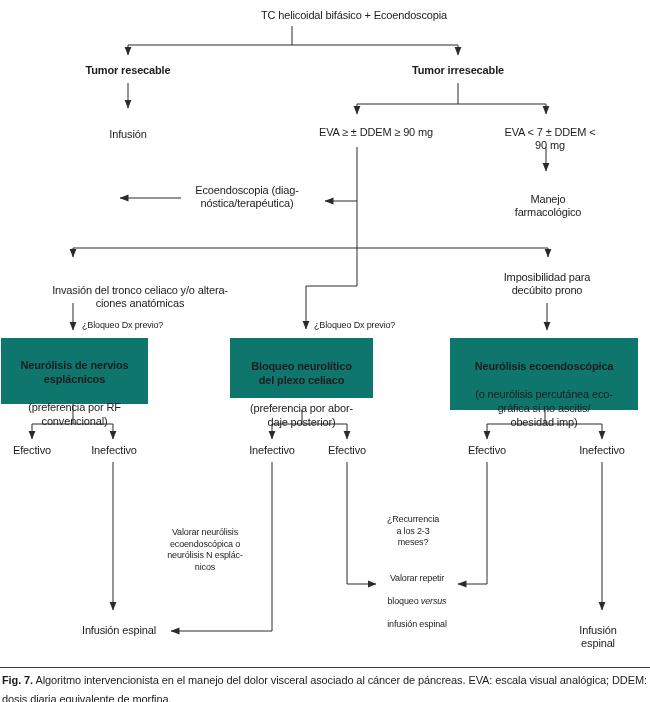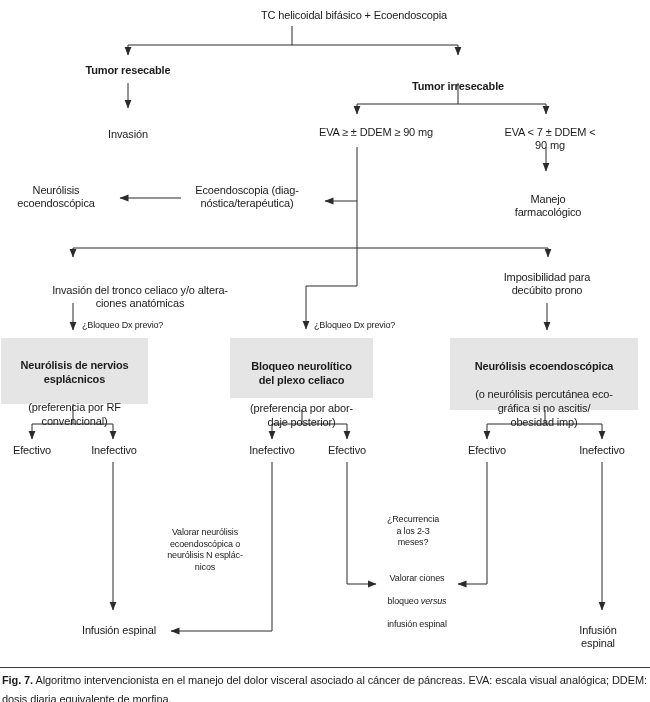--- a/index.html
+++ b/index.html
@@ -4,21 +4,21 @@
 <style>
   html,body{margin:0;padding:0;background:#ffffff;}
   #fig{position:relative;width:650px;height:702px;background:#ffffff;overflow:hidden;
        font-family:"Liberation Sans",sans-serif;color:#1c1c1c;}
   svg.wires{position:absolute;left:0;top:0;}
   .lbl{position:absolute;font-size:11px;line-height:13px;letter-spacing:-0.15px;
        white-space:pre-line;text-align:center;transform:translateX(-50%);}
   .bold{font-weight:bold;}
   .small{font-size:9px;line-height:11.5px;}
   .noshift{transform:none;text-align:right;}
-  .gbox{position:absolute;background:#e5e5e5;box-sizing:border-box;text-align:center;
+  .gbox{position:absolute;background:#0f766e;box-sizing:border-box;text-align:center;
         font-size:11px;line-height:14px;letter-spacing:-0.15px;white-space:pre-line;}
   .gbox .t{font-weight:bold;}
   .caption{position:absolute;left:2px;top:671px;width:646px;font-size:11px;
            line-height:19px;letter-spacing:-0.1px;text-align:left;}
   .caption .fig-label{font-weight:bold;}
   .rule{position:absolute;left:0;top:667px;width:650px;border-top:1px solid #3c3c3c;height:0;}
   i{font-style:italic;}
 </style>
 </head>
 <body>
@@ -65,28 +65,26 @@
       <path d="M272,462 V631 H171" marker-end="url(#arw)"></path>
       <path d="M347,462 V584 H376" marker-end="url(#arw)"></path>
       <path d="M487,462 V584 H458" marker-end="url(#arw)"></path>
       <path d="M602,462 V610" marker-end="url(#arw)"></path>
     </g>
   </svg>
 
   <div class="lbl" style="left:354px;top:9px;">TC helicoidal bifásico + Ecoendoscopia</div>
 
   <div class="lbl bold" style="left:128px;top:64px;">Tumor resecable</div>
-  <div class="lbl bold" style="left:458px;top:64px;margin-top:16px;">Tumor irresecable</div>
+  <div class="lbl bold" style="left:458px;top:64px;">Tumor irresecable</div>
 
-  <div class="lbl" style="left:128px;top:128px;">Invasión</div>
+  <div class="lbl" style="left:128px;top:128px;">Infusión</div>
   <div class="lbl" style="left:356px;top:126px;padding-left:40px;">EVA ≥ ± DDEM ≥ 90 mg</div>
   <div class="lbl" style="left:550px;top:126px;">EVA &lt; 7 ± DDEM &lt; 90 mg</div>
 
-  <div class="lbl" style="left:56px;top:184px;">Neurólisis
-ecoendoscópica</div>
   <div class="lbl" style="left:247px;top:184px;">Ecoendoscopia (diag-
 nóstica/terapéutica)</div>
   <div class="lbl" style="left:548px;top:193px;">Manejo farmacológico</div>
 
   <div class="lbl" style="left:140px;top:271px;margin-top:13px;">Invasión del tronco celiaco y/o altera-
 ciones anatómicas</div>
   <div class="lbl" style="left:547px;top:271px;">Imposibilidad para
 decúbito prono</div>
 
   <div class="lbl small noshift" style="left:82px;top:320px;">¿Bloqueo Dx previo?</div>
@@ -120,21 +118,21 @@
 
   <div class="lbl small" style="left:205px;top:527px;">Valorar neurólisis
 ecoendoscópica o
 neurólisis N esplác-
 nicos</div>
   <div class="lbl small" style="left:413px;top:514px;">¿Recurrencia
 a los 2-3
 meses?</div>
 
   <div class="lbl small" style="left:417px;top:561px;">
-    <span>Valorar ciones</span><br>
+    <span>Valorar repetir</span><br>
     <span>bloqueo </span><i>versus</i><br>
     <span>infusión espinal</span>
   </div>
 
   <div class="lbl" style="left:119px;top:624px;">Infusión espinal</div>
   <div class="lbl" style="left:598px;top:624px;">Infusión espinal</div>
 
   <div class="rule"></div>
   <div class="caption"><span class="fig-label">Fig. 7.</span><span> Algoritmo intervencionista en el manejo del dolor visceral asociado al cáncer de páncreas. EVA: escala visual analógica; DDEM: dosis diaria equivalente de morfina.</span></div>
 

